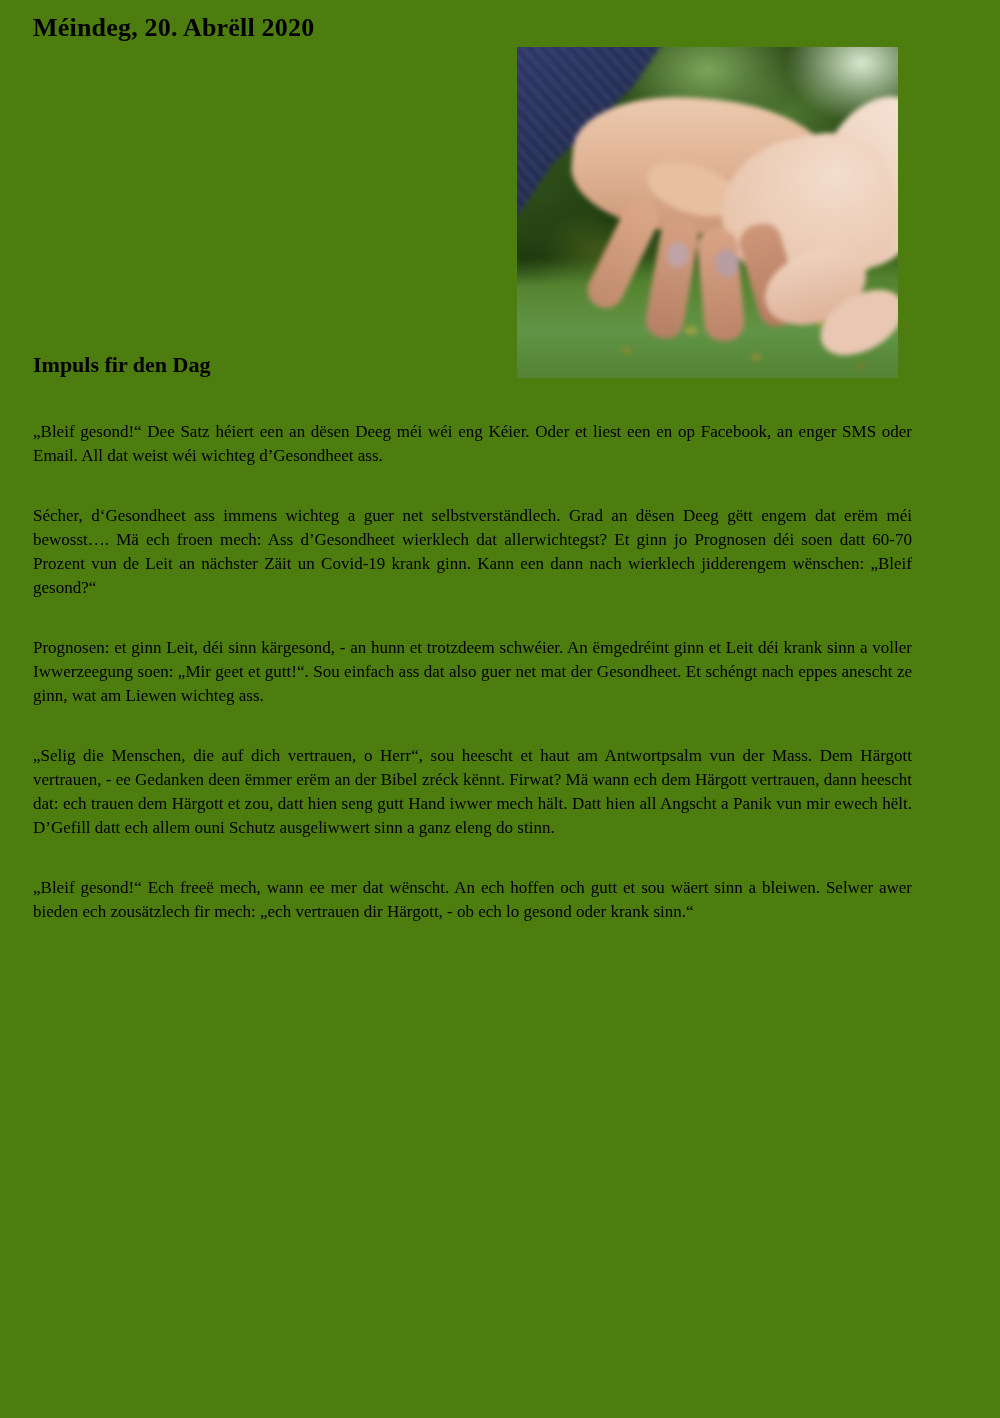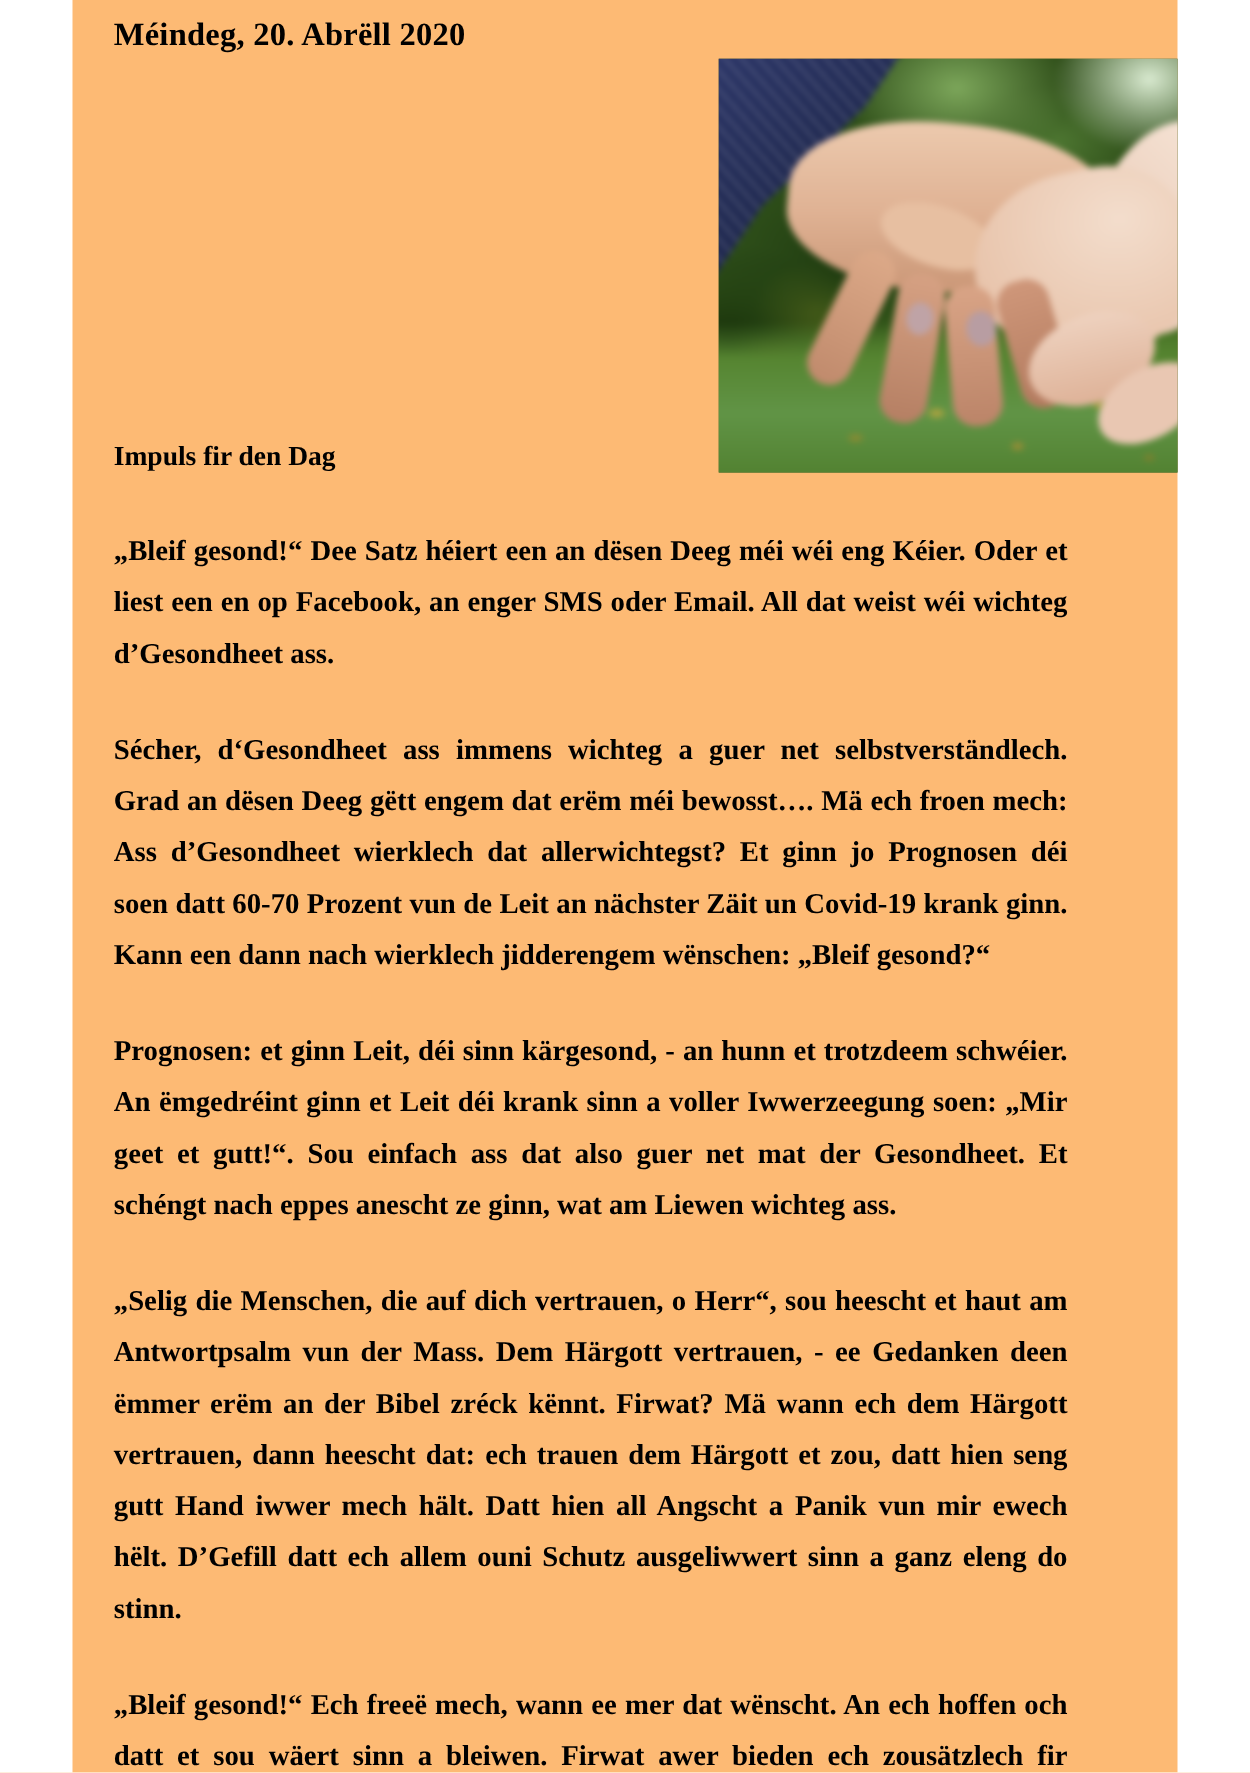--- a/index.html
+++ b/index.html
@@ -1,22 +1,22 @@
 <!DOCTYPE html>
 <html><head>
 <meta charset="utf-8">
 <style>
   * { box-sizing: border-box; margin: 0; padding: 0; }
   html, body { background: #ffffff; }
   .page {
     position: relative;
-    width: 884px;
+    width: 1000px;
     height: 1418px;
     margin: 0 auto;
-    background: #fdba74;
+    background: #4d7c0f;
     color: #000000;
     font-family: "Liberation Serif", "DejaVu Serif", serif;
     padding: 0 88px 0 33px;
     overflow: hidden;
   }
 
   
   .header { position: relative; height: 420px; }
   h1.date-title {
     padding-top: 13px;
@@ -102,25 +102,24 @@
   .f3 { left: 184px; top: 182px; width: 40px; height: 112px; transform: rotate(-5deg);  background: linear-gradient(180deg,#d9a486,#bb8468); }
   .f4 { left: 232px; top: 176px; width: 42px; height: 104px; transform: rotate(-16deg); background: linear-gradient(180deg,#cf977a,#b27a5e); }
   .nail { border-radius: 50%; }
   .nail-1 { left: 150px; top: 195px; width: 22px; height: 26px; background: #bfa3a6; transform: rotate(8deg); }
   .nail-2 { left: 198px; top: 202px; width: 24px; height: 28px; background: #b89da2; transform: rotate(-6deg); }
   .clasp-1 { left: 246px; top: 205px; width: 105px; height: 70px; border-radius: 50%; transform: rotate(-22deg); background: linear-gradient(190deg,#f0d5c3,#dcae93); }
   .clasp-2 { left: 300px; top: 248px; width: 90px; height: 55px; border-radius: 50%; transform: rotate(-30deg); background: #e9c7b2; }
 
   
   .body-text p {
-    font-size: 23px;
-    line-height: 41px;
+    font-size: 17px;
+    line-height: 24px;
     text-align: justify;
     margin-bottom: 36px;
-    font-weight: bold;
   }
 </style>
 </head>
 <body>
 
 <div class="page">
 
   <header class="header">
     <h1 class="date-title">Méindeg, 20. Abrëll 2020</h1>
 
@@ -145,16 +144,16 @@
     </figure>
 
     <h2 class="section-heading">Impuls fir den Dag</h2>
   </header>
 
   <main class="body-text">
     <p>„Bleif gesond!“ Dee Satz héiert een an dësen Deeg méi wéi eng Kéier. Oder et liest een en op Facebook, an enger SMS oder Email. All dat weist wéi wichteg d’Gesondheet ass.</p>
     <p>Sécher, d‘Gesondheet ass immens wichteg a guer net selbstverständlech. Grad an dësen Deeg gëtt engem dat erëm méi bewosst…. Mä ech froen mech: Ass d’Gesondheet wierklech dat allerwichtegst? Et ginn jo Prognosen déi soen datt 60-70 Prozent vun de Leit an nächster Zäit un Covid-19 krank ginn. Kann een dann nach wierklech jidderengem wënschen: „Bleif gesond?“</p>
     <p>Prognosen: et ginn Leit, déi sinn kärgesond, - an hunn et trotzdeem schwéier. An ëmgedréint ginn et Leit déi krank sinn a voller Iwwerzeegung soen: „Mir geet et gutt!“. Sou einfach ass dat also guer net mat der Gesondheet. Et schéngt nach eppes anescht ze ginn, wat am Liewen wichteg ass.</p>
     <p>„Selig die Menschen, die auf dich vertrauen, o Herr“, sou heescht et haut am Antwortpsalm vun der Mass. Dem Härgott vertrauen, - ee Gedanken deen ëmmer erëm an der Bibel zréck kënnt. Firwat? Mä wann ech dem Härgott vertrauen, dann heescht dat: ech trauen dem Härgott et zou, datt hien seng gutt Hand iwwer mech hält. Datt hien all Angscht a Panik vun mir ewech hëlt. D’Gefill datt ech allem ouni Schutz ausgeliwwert sinn a ganz eleng do stinn.</p>
-    <p>„Bleif gesond!“ Ech freeë mech, wann ee mer dat wënscht. An ech hoffen och datt et sou wäert sinn a bleiwen. Firwat awer bieden ech zousätzlech fir mech: „ech vertrauen dir Härgott, - ob ech lo gesond oder krank sinn.“</p>
+    <p>„Bleif gesond!“ Ech freeë mech, wann ee mer dat wënscht. An ech hoffen och gutt et sou wäert sinn a bleiwen. Selwer awer bieden ech zousätzlech fir mech: „ech vertrauen dir Härgott, - ob ech lo gesond oder krank sinn.“</p>
   </main>
 
 </div>
 
 </body></html>

